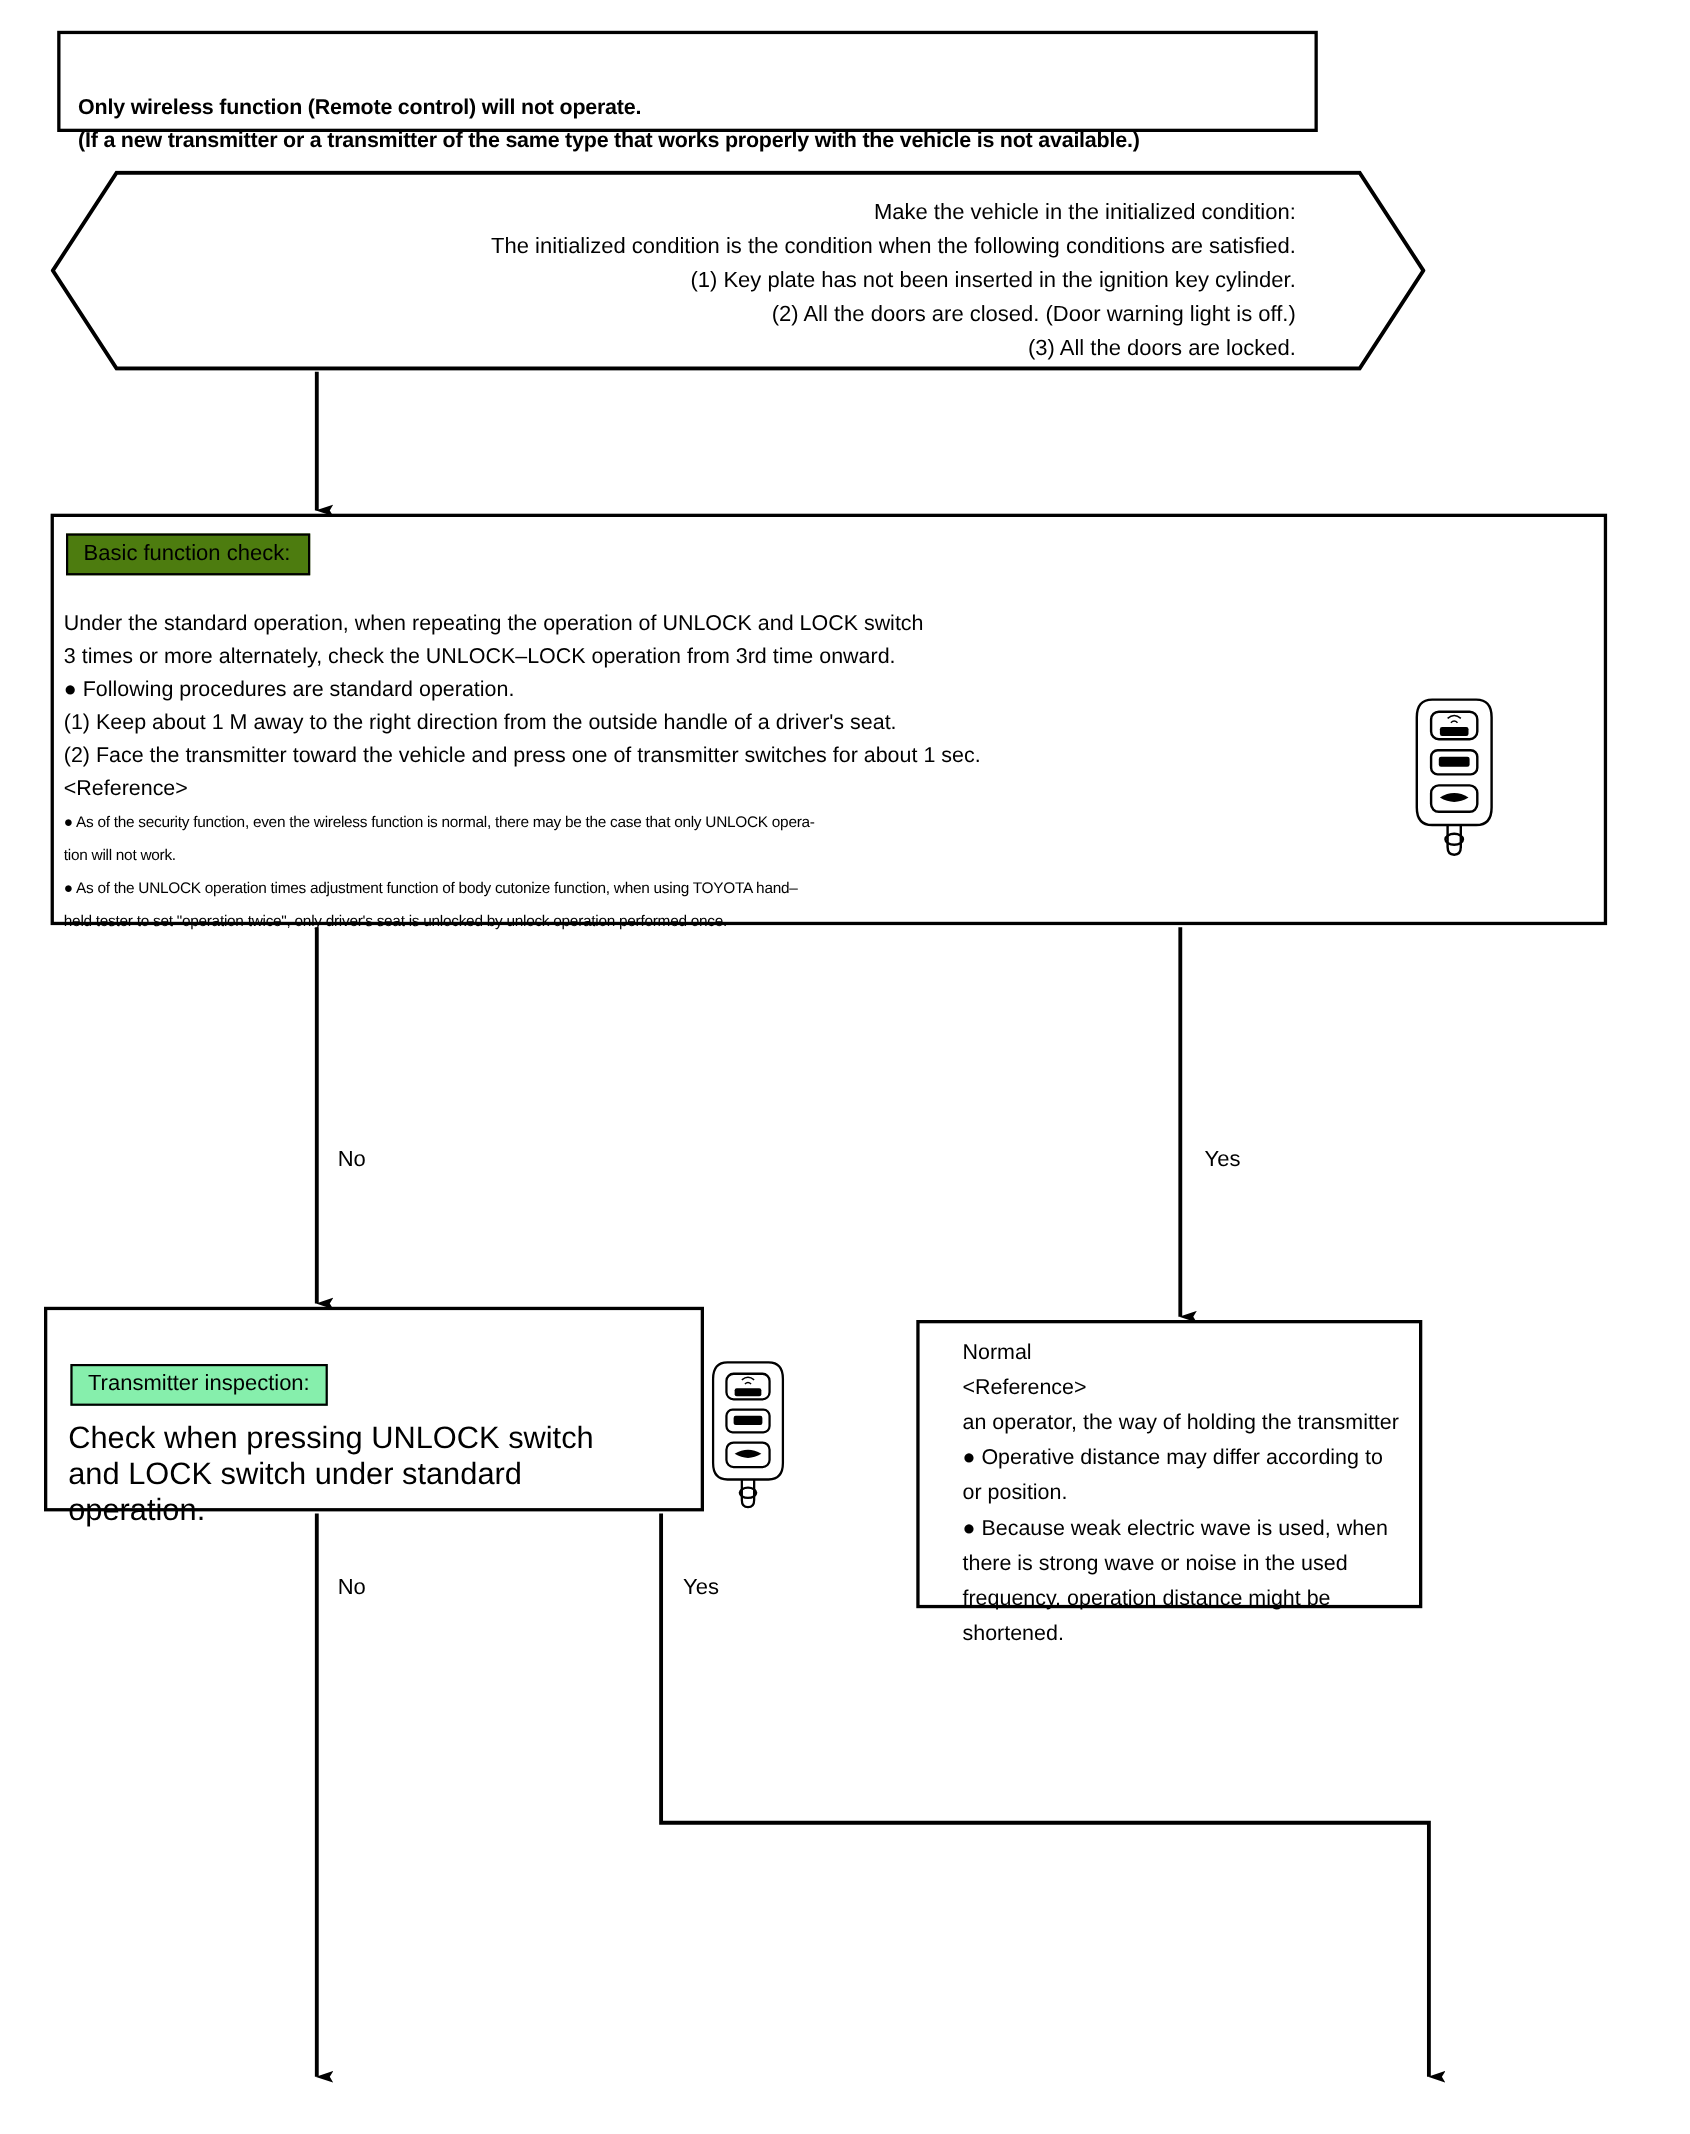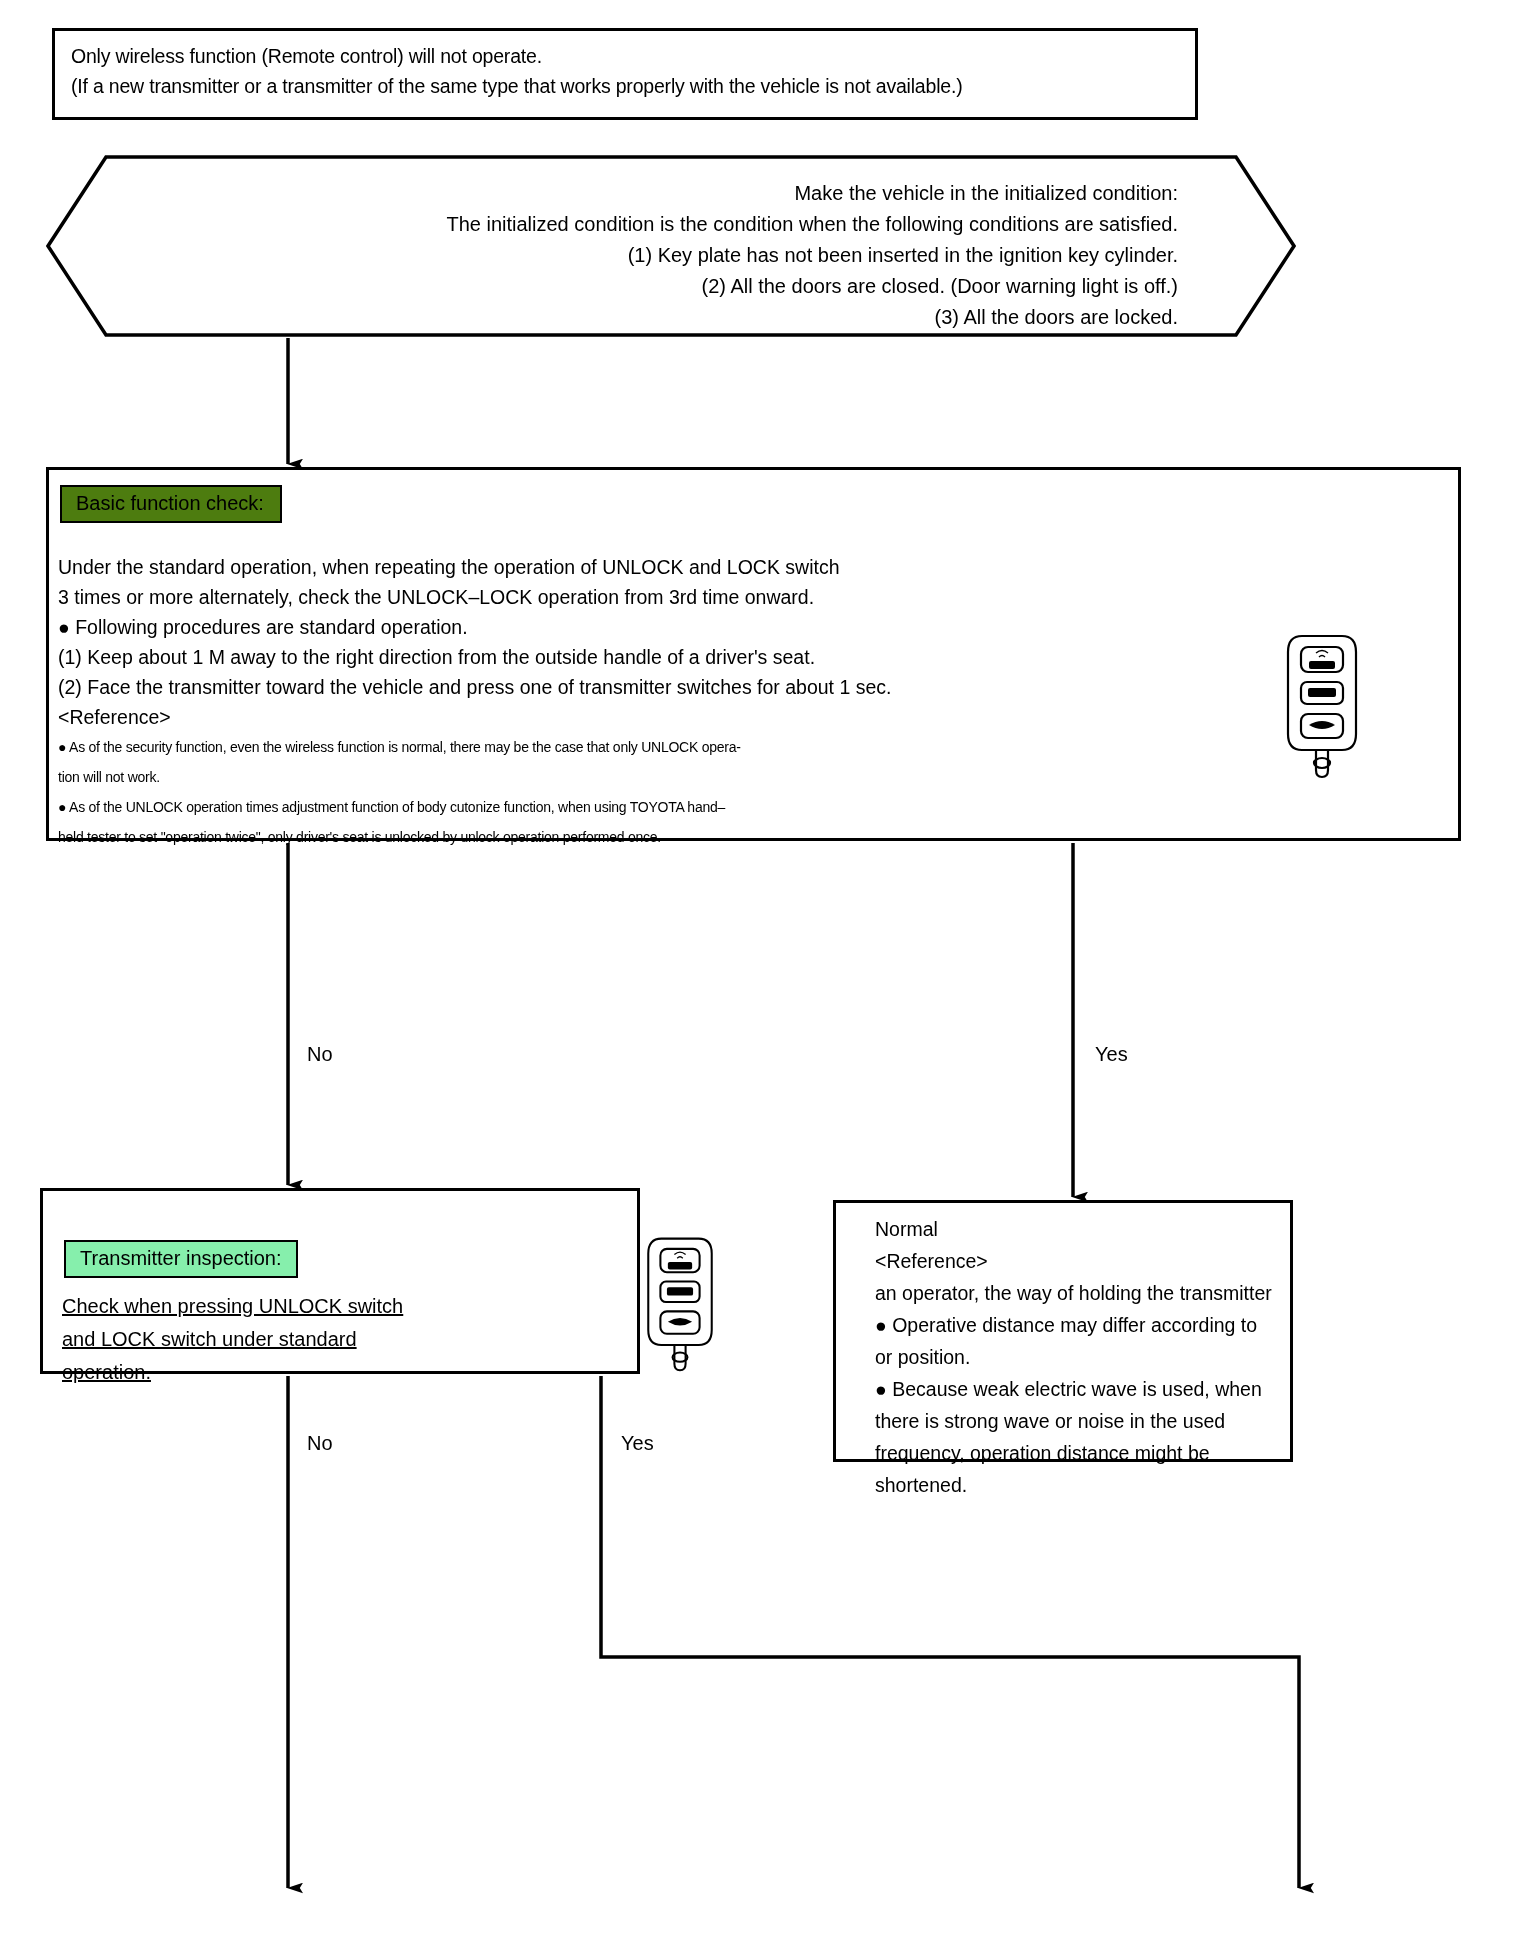--- a/index.html
+++ b/index.html
@@ -21,24 +21,25 @@
   .abs { position: absolute; }
 
   
   #header-box {
     left: 52px; top: 28px;
     width: 1146px; height: 92px;
     border: 3px solid #000;
     box-sizing: border-box;
   }
   #header-box .line {
-    font-weight: normal;
+    font-weight: bold;
     font-size: 19.5px;
     letter-spacing: -0.2px;
     white-space: nowrap;
+    margin-top: 42px;
   }
   #header-line-1 { left: 16px; top: 14px; }
   #header-line-2 { left: 16px; top: 44px; }
 
   
   #hex-wrap {
     left: 46px; top: 155px;
     width: 1250px; height: 182px;
   }
   #hex-wrap svg { display: block; }
@@ -96,24 +97,23 @@
     border: 2px solid #000;
     padding: 5px 14px 6px 14px;
     font-size: 20px;
     background: #86efac;
   }
   #trans-body {
     left: 62px; top: 1290px;
     width: 430px;
   }
   #trans-body .line {
-    font-size: 20px;
+    font-size: 28px;
     line-height: 33px;
     white-space: nowrap;
-    text-decoration: underline;
   }
 
   
   #normal-box {
     left: 833px; top: 1200px;
     width: 460px; height: 262px;
     border: 3px solid #000;
     box-sizing: border-box;
   }
   #normal-body {

